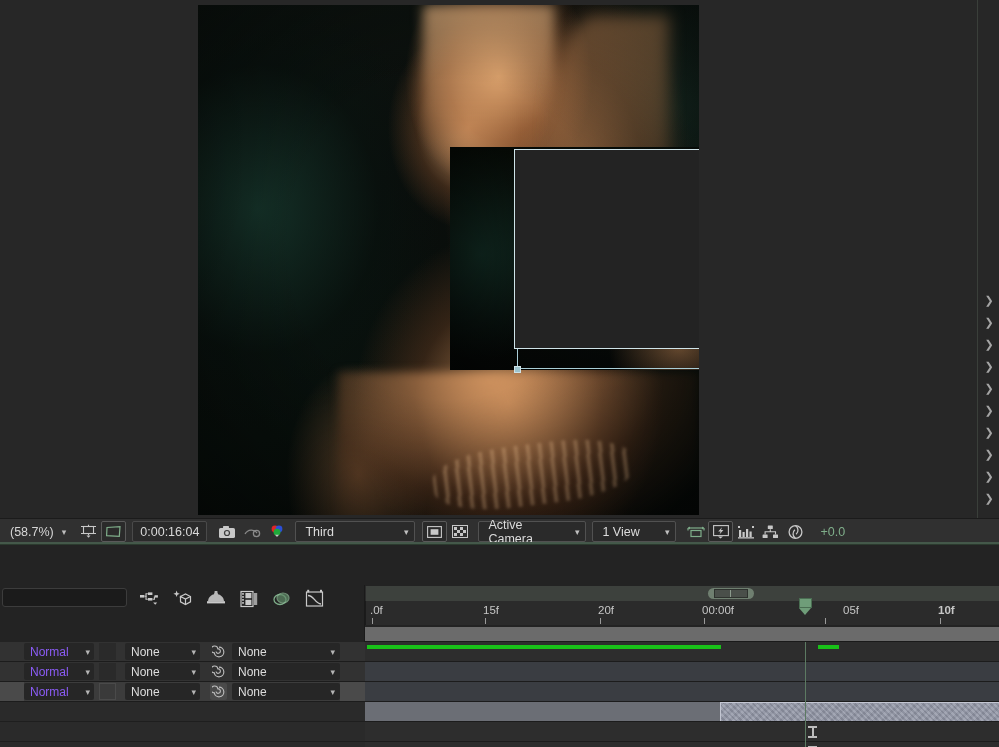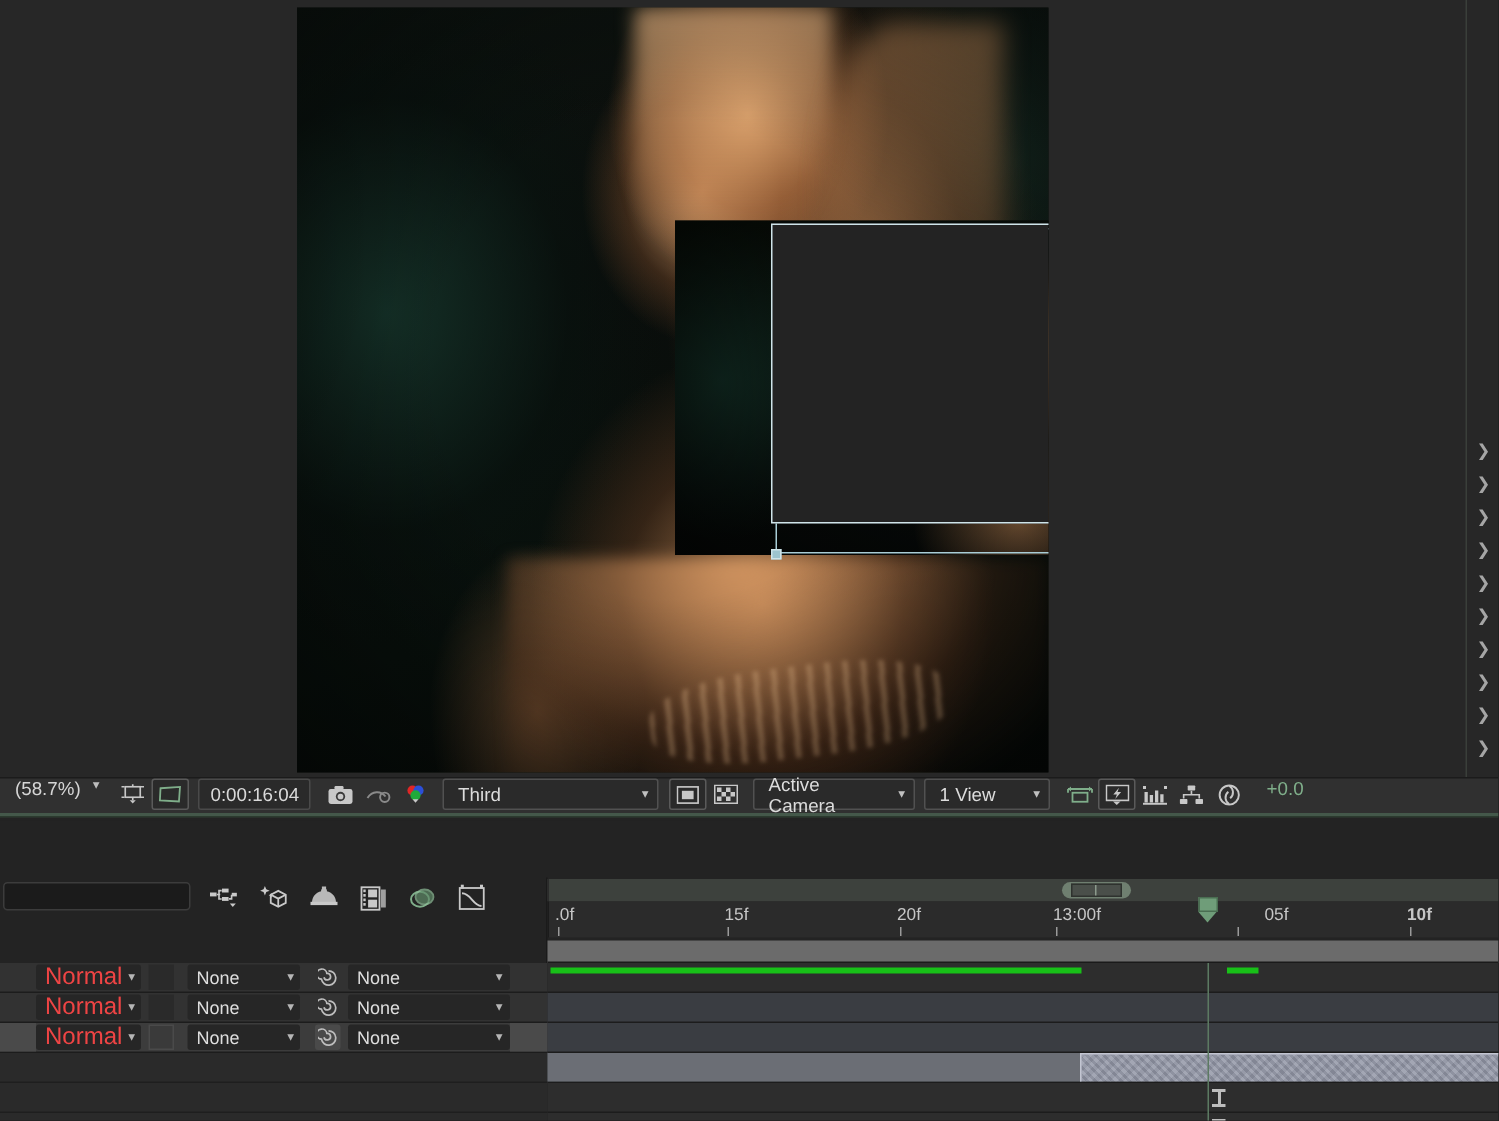--- a/index.html
+++ b/index.html
@@ -106,21 +106,21 @@
     position: absolute; right: 4px; width: 12px; height: 12px;
     color: #a5a5a5; font-size: 11px; line-height: 12px; text-align: center;
     font-family: "DejaVu Sans", sans-serif;
   }
 
   
   .vbar {
     position: absolute; left: 0; top: 518px; width: 999px; height: 27px;
     background: #303030;
     border-top: 1px solid #1b1b1b;
-    display: flex; align-items: flex-start;
+    display: flex; align-items: center;
     border-bottom: 1px solid #2b3a2e;
   }
   .vbar::after {
     content: ""; position: absolute; left: 0; bottom: 0; width: 999px; height: 2px;
     background: #44584a;
   }
   .vb-zoom {
     color: #d6d6d6; font-size: 12.5px; padding: 0 6px 0 10px;
   }
   .vb-caret {
@@ -229,21 +229,21 @@
   }
   .lrow.sel { background: #3c3c3c; }
   .lrow .lead { width: 24px; height: 19px; }
   .lrow.sel .lead { background: #4a4a4a; }
   .mode-sel {
     position: absolute; left: 24px; width: 70px; height: 17px;
     background: #262626; border-radius: 2px;
     display: flex; align-items: center; justify-content: space-between;
     padding: 0 4px 0 6px;
   }
-  .mode-sel .txt { color: #ef4444; font-size: 16px; }
+  .mode-sel .txt { color: #8b5cf6; font-size: 12px; }
   .mode-sel .cv { color: #b5b5b5; font-size: 9px; font-family:"DejaVu Sans",sans-serif; }
   .t-cell {
     position: absolute; left: 99px; width: 17px; height: 17px; background: #2a2a2a;
   }
   .lrow.sel .t-cell { background: #3a3a3a; border:1px solid #4a4a4a; }
   .trk-sel {
     position: absolute; left: 125px; width: 75px; height: 17px;
     background: #262626; border-radius: 2px;
     display: flex; align-items: center; justify-content: space-between;
     padding: 0 4px 0 6px;
@@ -377,21 +377,21 @@
     </span>
     <span class="vb-icbtn">
       <svg width="18" height="15" viewBox="0 0 18 15">
           <circle cx="7" cy="5" r="3.4" fill="#e02626"></circle>
           <circle cx="11" cy="5" r="3.4" fill="#2c4fd8"></circle>
           <circle cx="9" cy="8.2" r="3.4" fill="#1faa3a"></circle>
           <path d="M7 10.8h4l-2 2.3z" fill="#c8c8c8"></path>
         </svg>
     </span>
 
-    <span class="vb-select" style="width:144px">
+    <span class="vb-select" style="width:120px">
       <span>Third</span>
       <span class="cv">▾</span>
     </span>
 
     <span class="vb-sep"></span>
     <span class="vb-icbtn framed">
       <svg width="15" height="12" viewBox="0 0 15 12">
           <rect x="0.6" y="0.6" width="13.8" height="10.8" fill="none" stroke="#c8c8c8" stroke-width="1.1"></rect>
           <rect x="3.6" y="3.2" width="7.8" height="5.6" fill="#c8c8c8"></rect>
         </svg>
@@ -552,21 +552,21 @@
           <div class="nav-thumb-grip" style="left:22px"></div>
         </div>
       </div>
       <div class="ruler-body" id="rulerbody">
           <span class="tick-label" style="left: 4px;">.0f</span>
           <span class="tick-mark" style="left: 6px;"></span>
           <span class="tick-label" style="left: 117px;">15f</span>
           <span class="tick-mark" style="left: 119px;"></span>
           <span class="tick-label" style="left: 232px;">20f</span>
           <span class="tick-mark" style="left: 234px;"></span>
-          <span class="tick-label" style="left: 336px;">13:00f</span>
+          <span class="tick-label" style="left: 336px;">00:00f</span>
           <span class="tick-mark" style="left: 338px;"></span>
           <span class="tick-label" style="left: 438px; margin-left: 39px;">05f</span>
           <span class="tick-mark" style="left: 459px;"></span>
           <span class="tick-label" style="left: 572px; font-weight: bold;">10f</span>
           <span class="tick-mark" style="left: 574px;"></span>
         </div>
       <div class="playhead" id="playhead" style="left: 434px;">
         <div class="playhead-body"></div>
         <div class="playhead-tip"></div>
       </div>

